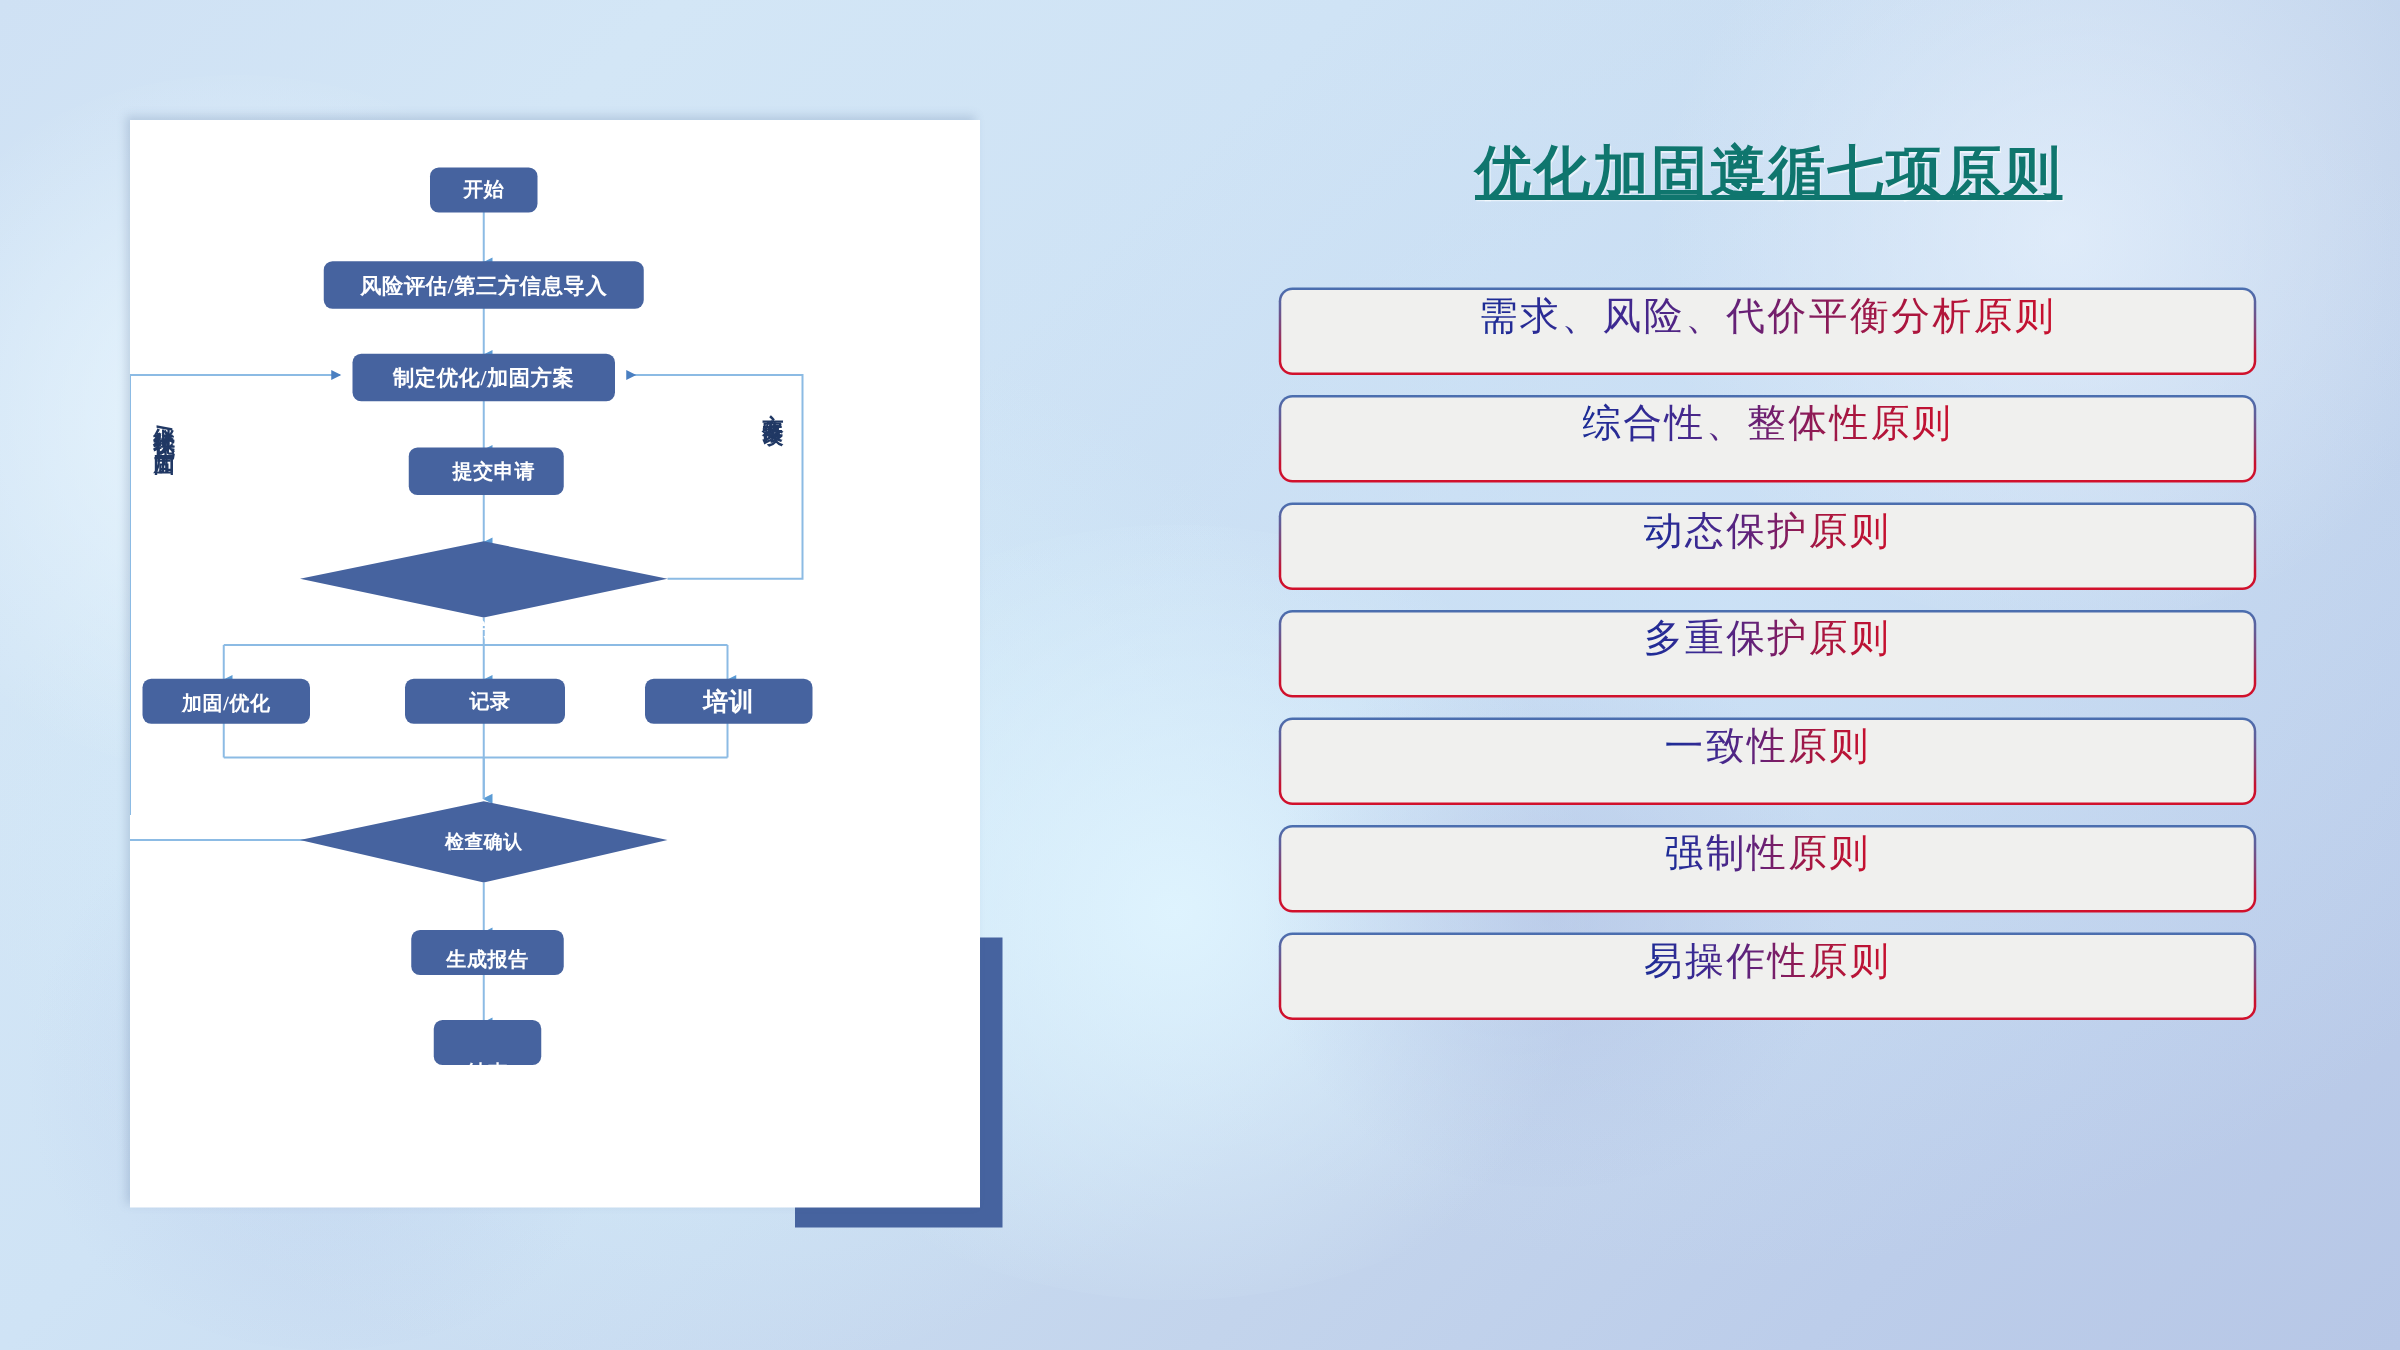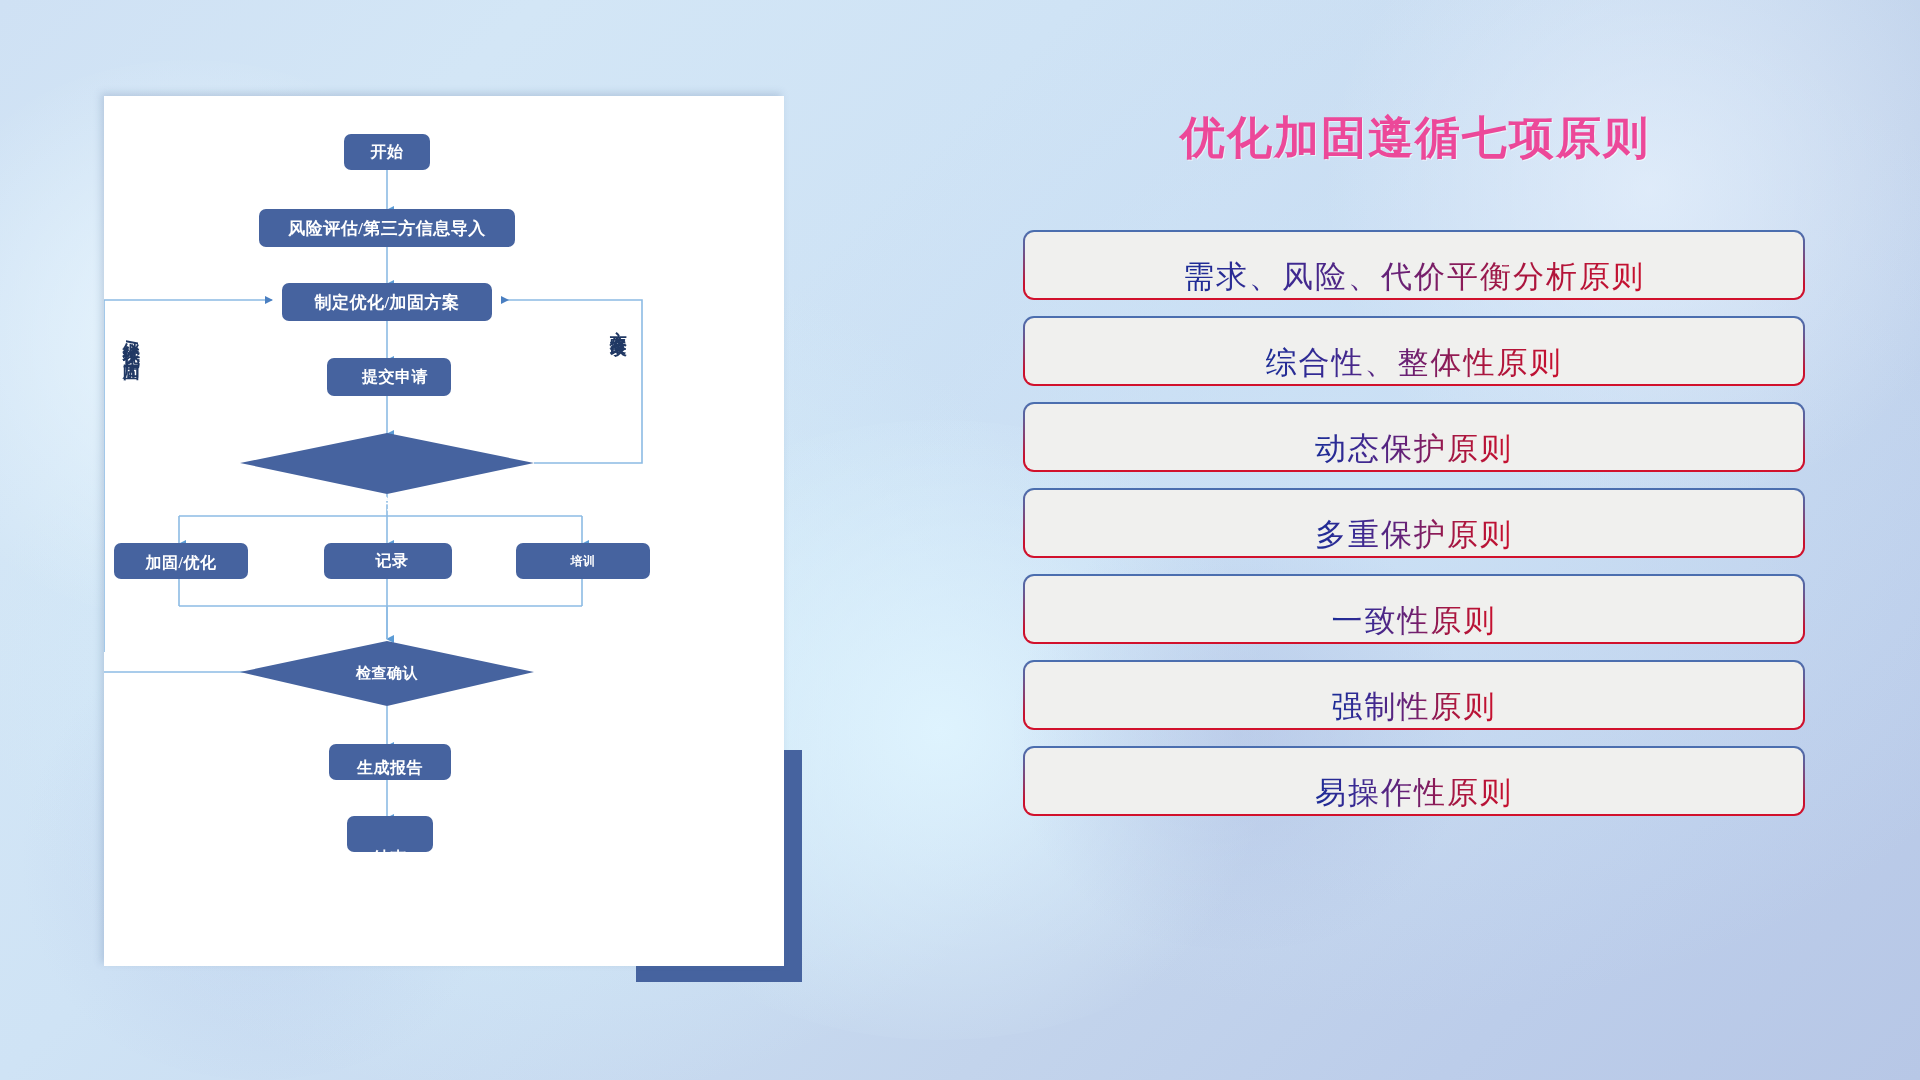--- a/index.html
+++ b/index.html
@@ -50,36 +50,37 @@
     color: #203864; font-weight: bold; font-size: 17px;
     letter-spacing: 3px; line-height: 1.05;
     font-family: "Liberation Sans", "DejaVu Sans", sans-serif;
   }
 
   
   .right-panel { position: absolute; left: 1020px; top: 0; width: 900px; height: 1080px; }
   .panel-title {
     position: absolute; left: 0; top: 108px; width: 790px;
     text-align: center; font-size: 45px; font-weight: bold;
-    color: #ec4899; letter-spacing: 2px;
+    color: #0f766e; letter-spacing: 2px;
     font-family: "Liberation Sans", "DejaVu Sans", sans-serif;
     text-shadow: 1px 1px 0 rgba(255,255,255,0.55);
+    text-decoration: underline;
   }
   .principles { position: absolute; left: 3px; top: 230px; width: 782px; }
   .p-item {
     position: relative; height: 70px; margin-bottom: 16px;
     border-radius: 11px;
     padding: 2px;
     background: linear-gradient(to bottom, #4a6fb0 0%, #5f5f9a 22%, #8c3a6b 52%, #c8102e 78%, #d2112c 100%);
   }
   .p-inner {
     height: 100%; width: 100%;
     border-radius: 9px;
     background: #f0f0ee;
-    display: flex; align-items: flex-end; justify-content: center;
+    display: flex; align-items: flex-start; justify-content: center;
   }
   .p-text {
     font-family: "Liberation Serif", "DejaVu Serif", serif;
     font-size: 31px; font-weight: 400; letter-spacing: 2px; white-space: nowrap;
     background: linear-gradient(to right, #1b2c96 0%, #3a2a93 22%, #6b2073 48%, #a8163f 72%, #c8102e 100%);
     -webkit-background-clip: text; background-clip: text;
     -webkit-text-fill-color: transparent; color: transparent;
   }
 </style>
 </head>
@@ -157,21 +158,21 @@
     </g>
   </svg>
 
   <div class="node-label" style="left:240px;top:38px;width:86px;height:36px;font-size:16px;">开始</div>
   <div class="node-label" style="left:155px;top:113px;width:256px;height:38px;font-size:17px;">风险评估/第三方信息导入</div>
   <div class="node-label" style="left:178px;top:187px;width:210px;height:38px;font-size:17px;">制定优化/加固方案</div>
   <div class="node-label" style="left:223px;top:262px;width:124px;height:38px;font-size:16px;padding-left:12px;">提交申请</div>
   <div class="node-label" style="left:193px;top:352px;width:180px;height:30px;font-size:15px;margin-top:41px;">业主方确认</div>
   <div class="node-label" style="left:10px;top:447px;width:134px;height:40px;font-size:16px;">加固/优化</div>
   <div class="node-label" style="left:224px;top:447px;width:128px;height:36px;font-size:16px;">记录</div>
-  <div class="node-label" style="left:412px;top:447px;width:134px;height:36px;font-size:12px;">培训</div>
+  <div class="node-label" style="left:412px;top:447px;width:134px;height:36px;font-size:20px;">培训</div>
   <div class="node-label" style="left:193px;top:562px;width:180px;height:30px;font-size:15px;">检查确认</div>
   <div class="node-label" style="left:225px;top:648px;width:122px;height:48px;font-size:16px;">生成报告</div>
   <div class="node-label" style="left:243px;top:720px;width:86px;height:36px;font-size:16px;margin-top:24px;">结束</div>
 
   <div class="side-label" style="left:18px;top:232px;height:170px;">继续优化/加固</div>
   <div class="side-label" style="left:505px;top:222px;height:120px;">方案修改</div>
 </div>
 
 <div class="right-panel">
 

